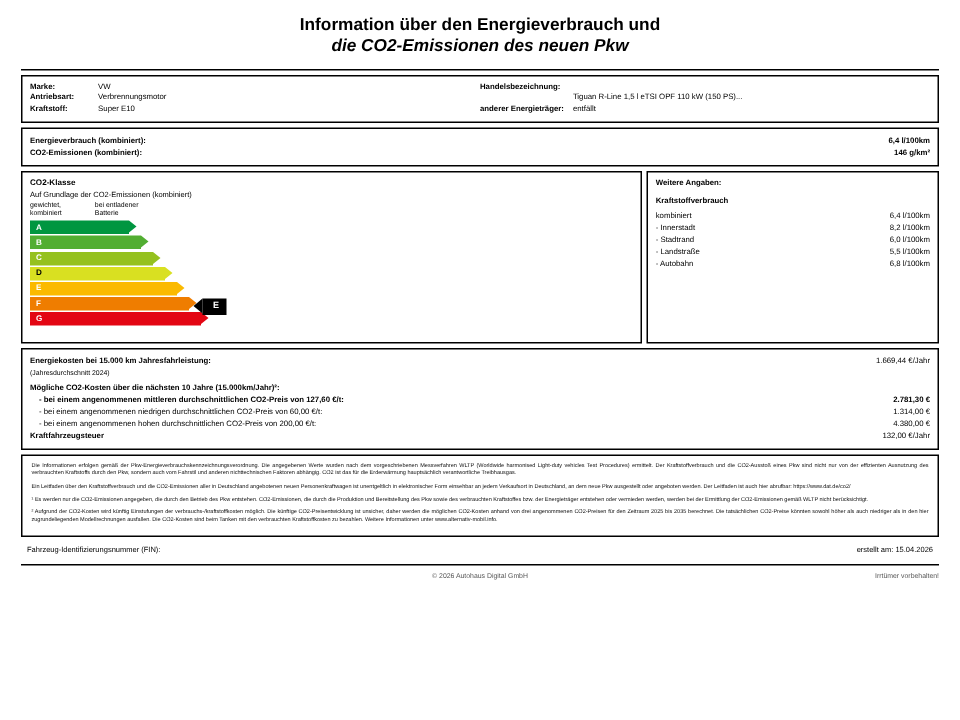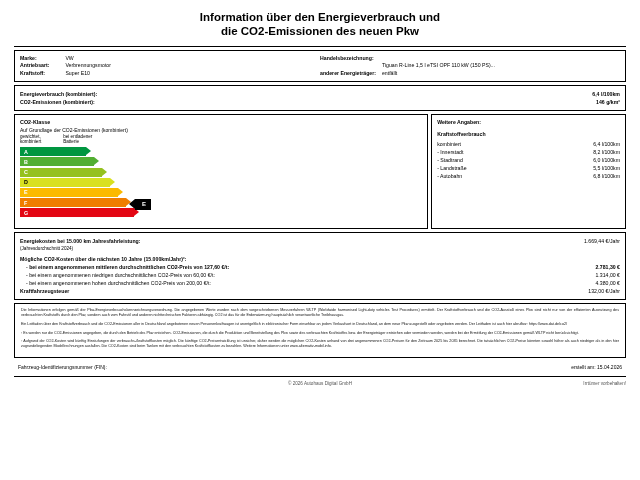--- a/index.html
+++ b/index.html
@@ -14,21 +14,21 @@
   .page{position:relative;width:640px;height:356px;box-sizing:border-box;padding:0 14px;}
 
   
   .title{
     text-align:center;
     font-size:11.5px;
     font-weight:bold;
     line-height:14px;
     padding-top:10px;
   }
-  .title .l2{display:block;}
+  .title .l2{display:block;font-style:italic;}
 
   .rule{border-top:1px solid #000;margin-top:8px;}
 
   
   .box{border:1px solid #000;box-sizing:border-box;}
   .mt3{margin-top:3px;}
 
   
   .veh{display:flex;padding:4px 5px 4px 5px;font-size:5.2px;line-height:7.4px;}
   .vehcol{display:flex;}

